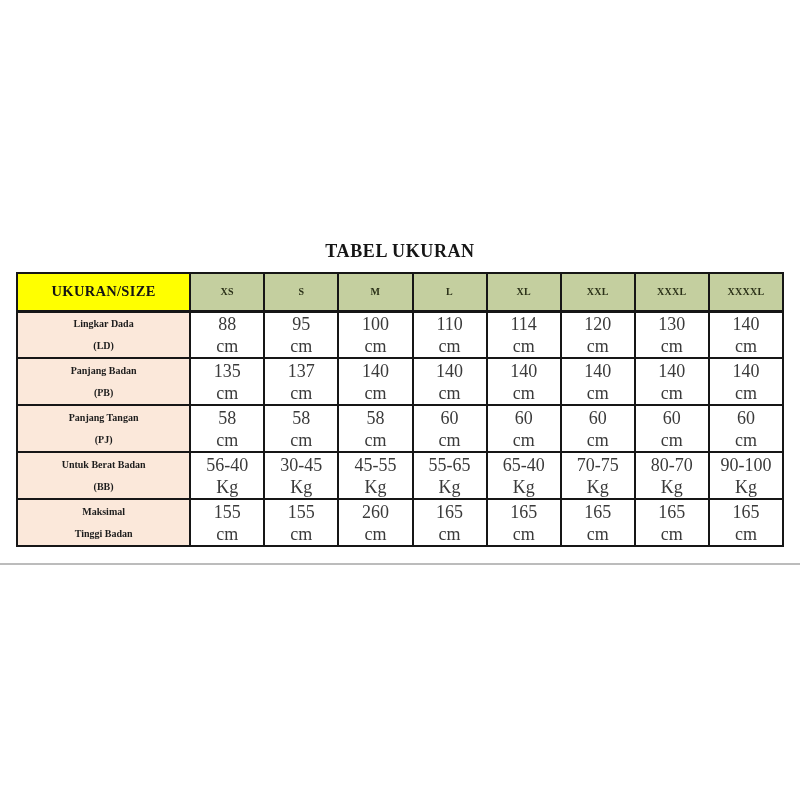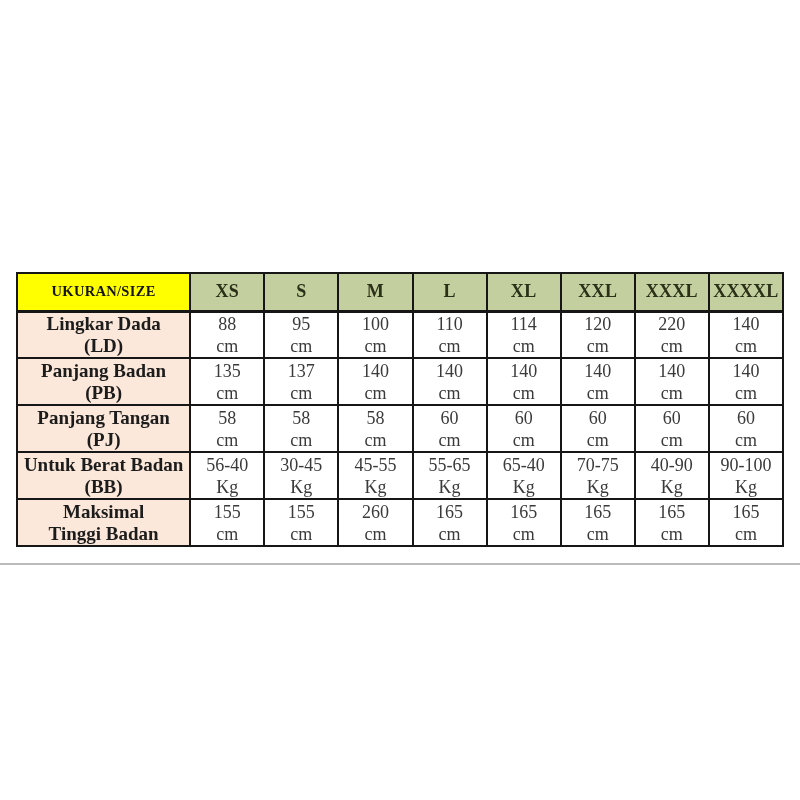--- a/index.html
+++ b/index.html
@@ -42,50 +42,51 @@
   th.corner {
     background: #ffff00;
     color: #141414;
     font-size: 14.5px;
     font-weight: bold;
     letter-spacing: 0.3px;
   }
   th.size-head {
     background: #c4cf9f;
     color: #2b3118;
-    font-size: 18px;
+    font-size: 10px;
     font-weight: bold;
     letter-spacing: 0.3px;
     border-bottom: 3px solid #161616;
   }
   .size-table thead th { border-bottom: 3px solid #161616; }
 
   th.row-label {
     background: #fbe8da;
     color: #1c1c1c;
     font-weight: bold;
-    font-size: 19px;
+    font-size: 10px;
   }
   th.row-label div { line-height: 22px; }
 
   td.value-cell { background: #ffffff; color: #3a3a3a; font-size: 18px; }
   td.value-cell .val  { line-height: 22px; }
   td.value-cell .unit { line-height: 22px; }
 
   .divider {
     position: absolute;
     left: 0; top: 563px;
     width: 800px; height: 0;
     border-top: 2px solid #bcbcbc;
   }
 </style>
 </head>
 <body>
 
 <div class="page">
+  <h1 class="title">TABEL UKURAN</h1>
 
   <table class="size-table">
     <colgroup>
       <col style="width:173px">
       <col span="8" style="width:74px">
     </colgroup>
     <thead>
       <tr>
         <th class="corner">UKURAN/SIZE</th>
 
@@ -124,21 +125,21 @@
           </td>
           <td class="value-cell">
             <div class="val">114</div>
             <div class="unit">cm</div>
           </td>
           <td class="value-cell">
             <div class="val">120</div>
             <div class="unit">cm</div>
           </td>
           <td class="value-cell">
-            <div class="val">220</div>
+            <div class="val">130</div>
             <div class="unit">cm</div>
           </td>
           <td class="value-cell">
             <div class="val">140</div>
             <div class="unit">cm</div>
           </td>
         </tr>
         <tr>
           <th class="row-label">
             <div>Panjang Badan</div>
@@ -238,21 +239,21 @@
           </td>
           <td class="value-cell">
             <div class="val">65-40</div>
             <div class="unit">Kg</div>
           </td>
           <td class="value-cell">
             <div class="val">70-75</div>
             <div class="unit">Kg</div>
           </td>
           <td class="value-cell">
-            <div class="val">40-90</div>
+            <div class="val">80-70</div>
             <div class="unit">Kg</div>
           </td>
           <td class="value-cell">
             <div class="val">90-100</div>
             <div class="unit">Kg</div>
           </td>
         </tr>
         <tr>
           <th class="row-label">
             <div>Maksimal</div>

